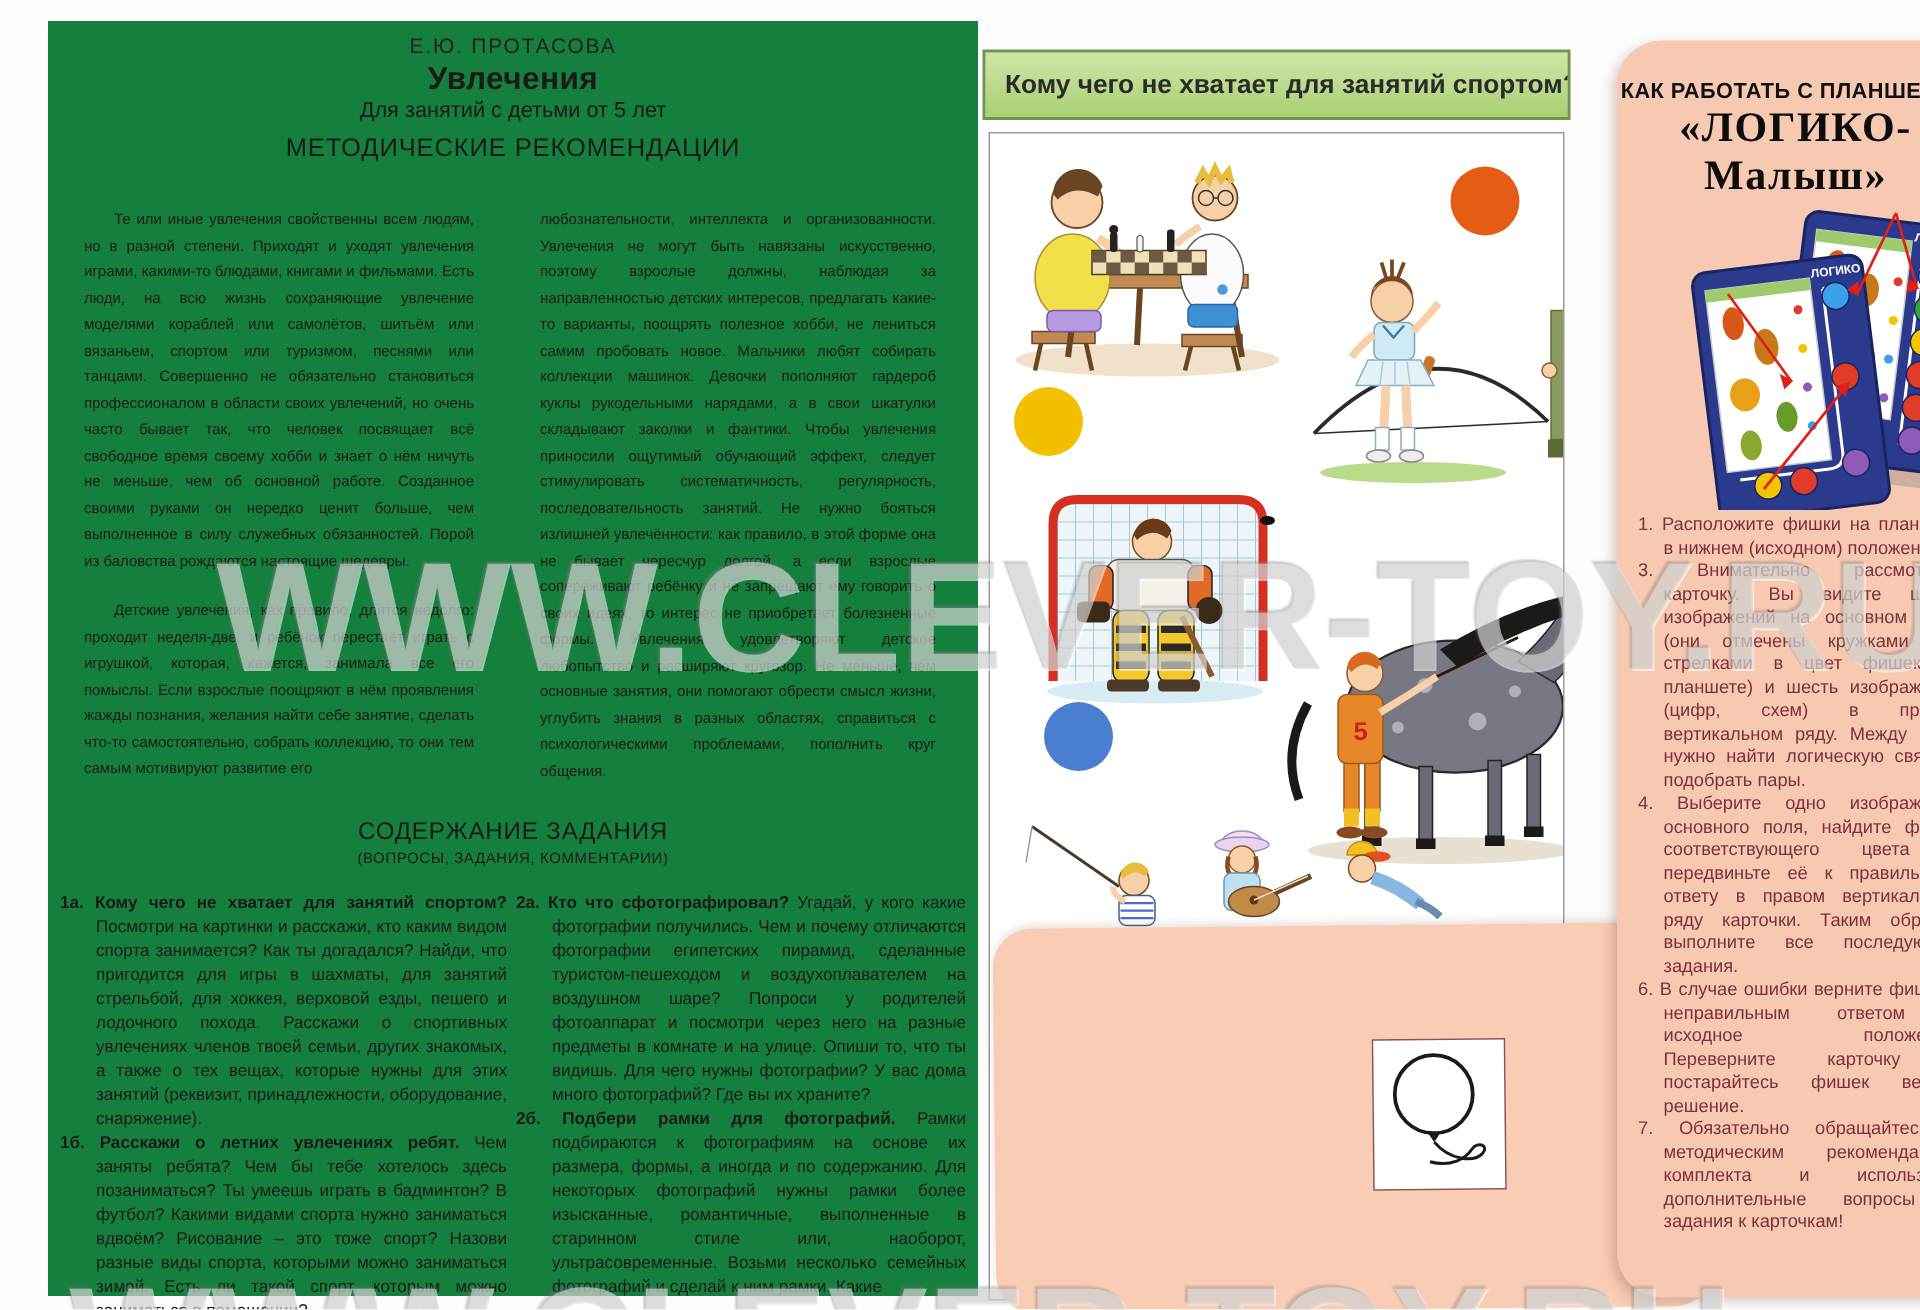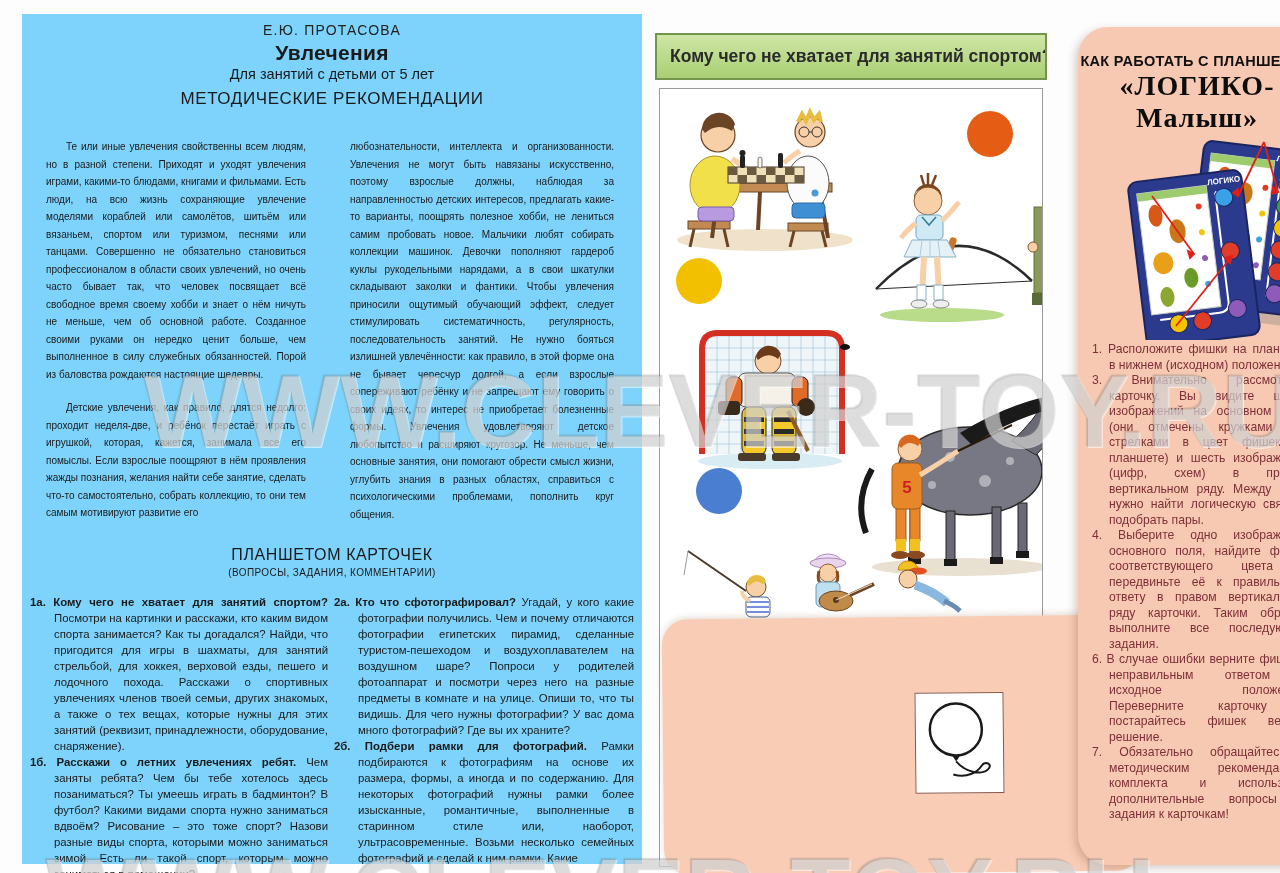--- a/index.html
+++ b/index.html
@@ -1,20 +1,20 @@
 <!DOCTYPE html>
 <html lang="ru"><head>
 <meta charset="utf-8">
 <style>
   html,body{margin:0;padding:0;background:#ffffff;}
   .screen{position:relative;width:1280px;height:873px;background:#fdfdfd;overflow:hidden;
           font-family:"Liberation Sans",sans-serif;color:#1a1a1a;}
 
   
-  .left-page{position:absolute;left:22px;top:14px;width:620px;height:850px;background:#7dd3fc;}
+  .left-page{position:absolute;left:32px;top:14px;width:620px;height:850px;background:#15803d;}
   .lp-head{text-align:center;padding-top:8px;}
   .author{font-size:14px;letter-spacing:1.2px;color:#222;}
   .title{font-size:21px;font-weight:bold;margin-top:3px;letter-spacing:0.3px;}
   .subtitle{font-size:14.5px;margin-top:1px;}
   .methods{font-size:17px;margin-top:7px;letter-spacing:0.6px;}
   .col{position:absolute;top:108px;}
   .col1{left:8px;width:292px;}
   .col2{left:312px;width:296px;}
   p.body{font-size:10px;line-height:17.5px;text-align:justify;margin:16px;}
   p.ind{text-indent:20px;}
@@ -69,21 +69,21 @@
       <div class="methods">МЕТОДИЧЕСКИЕ РЕКОМЕНДАЦИИ</div>
     </div>
     <div class="col col1">
       <p class="body ind">Те или иные увлечения свойственны всем людям, но в разной степени. Приходят и уходят увлечения играми, какими-то блюдами, книгами и фильмами. Есть люди, на всю жизнь сохраняющие увлечение моделями кораблей или самолётов, шитьём или вязаньем, спортом или туризмом, песнями или танцами. Совершенно не обязательно становиться профессионалом в области своих увлечений, но очень часто бывает так, что человек посвящает всё свободное время своему хобби и знает о нём ничуть не меньше, чем об основной работе. Созданное своими руками он нередко ценит больше, чем выполненное в силу служебных обязанностей. Порой из баловства рождаются настоящие шедевры.</p>
       <p class="body ind">Детские увлечения, как правило, длятся недолго: проходит неделя-две, и ребёнок перестаёт играть с игрушкой, которая, кажется, занимала все его помыслы. Если взрослые поощряют в нём проявления жажды познания, желания найти себе занятие, сделать что-то самостоятельно, собрать коллекцию, то они тем самым мотивируют развитие его</p>
     </div>
     <div class="col col2">
       <p class="body">любознательности, интеллекта и организованности. Увлечения не могут быть навязаны искусственно, поэтому взрослые должны, наблюдая за направленностью детских интересов, предлагать какие-то варианты, поощрять полезное хобби, не лениться самим пробовать новое. Мальчики любят собирать коллекции машинок. Девочки пополняют гардероб куклы рукодельными нарядами, а в свои шкатулки складывают заколки и фантики. Чтобы увлечения приносили ощутимый обучающий эффект, следует стимулировать систематичность, регулярность, последовательность занятий. Не нужно бояться излишней увлечённости: как правило, в этой форме она не бывает чересчур долгой, а если взрослые сопереживают ребёнку и не запрещают ему говорить о своих идеях, то интерес не приобретает болезненные формы. Увлечения удовлетворяют детское любопытство и расширяют кругозор. Не меньше, чем основные занятия, они помогают обрести смысл жизни, углубить знания в разных областях, справиться с психологическими проблемами, пополнить круг общения.</p>
     </div>
     <div class="contents-head">
-      <div class="ch1">ПЛАНШЕТОМ КАРТОЧЕК</div>
+      <div class="ch1">СОДЕРЖАНИЕ ЗАДАНИЯ</div>
       <div class="ch2">(ВОПРОСЫ, ЗАДАНИЯ, КОММЕНТАРИИ)</div>
     </div>
     <div class="cards-col cards-col1">
       <p class="card-item"><span class="num">1а.</span> <span class="lead">Кому чего не хватает для занятий спортом?</span> <span class="txt">Посмотри на картинки и расскажи, кто каким видом спорта занимается? Как ты догадался? Найди, что пригодится для игры в шахматы, для занятий стрельбой, для хоккея, верховой езды, пешего и лодочного похода. Расскажи о спортивных увлечениях членов твоей семьи, других знакомых, а также о тех вещах, которые нужны для этих занятий (реквизит, принадлежности, оборудование, снаряжение).</span></p>
       <p class="card-item"><span class="num">1б.</span> <span class="lead">Расскажи о летних увлечениях ребят.</span> <span class="txt">Чем заняты ребята? Чем бы тебе хотелось здесь позаниматься? Ты умеешь играть в бадминтон? В футбол? Какими видами спорта нужно заниматься вдвоём? Рисование – это тоже спорт? Назови разные виды спорта, которыми можно заниматься зимой. Есть ли такой спорт, которым можно заниматься в помещении?</span></p>
     </div>
     <div class="cards-col cards-col2">
       <p class="card-item"><span class="num">2а.</span> <span class="lead">Кто что сфотографировал?</span> <span class="txt">Угадай, у кого какие фотографии получились. Чем и почему отличаются фотографии египетских пирамид, сделанные туристом-пешеходом и воздухоплавателем на воздушном шаре? Попроси у родителей фотоаппарат и посмотри через него на разные предметы в комнате и на улице. Опиши то, что ты видишь. Для чего нужны фотографии? У вас дома много фотографий? Где вы их храните?</span></p>
       <p class="card-item"><span class="num">2б.</span> <span class="lead">Подбери рамки для фотографий.</span> <span class="txt">Рамки подбираются к фотографиям на основе их размера, формы, а иногда и по содержанию. Для некоторых фотографий нужны рамки более изысканные, романтичные, выполненные в старинном стиле или, наоборот, ультрасовременные. Возьми несколько семейных фотографий и сделай к ним рамки. Какие</span></p>
     </div>

